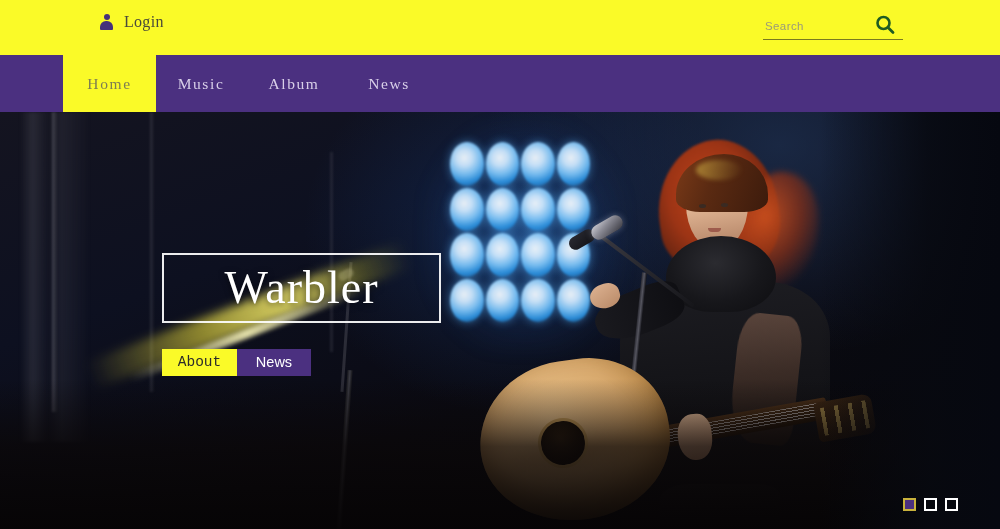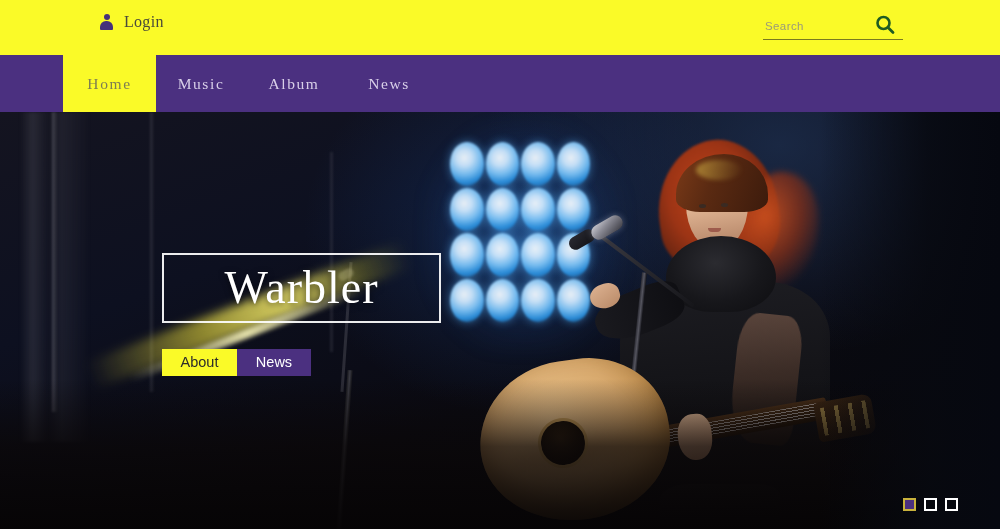--- a/index.html
+++ b/index.html
@@ -336,21 +336,21 @@
     font-size:13.5px; font-weight:bold; color:#fff;
     letter-spacing:4.1px;
     text-shadow:0 1px 4px rgba(0,0,0,.75);
   }
   .hero-btns { margin-top:26px; display:flex; }
   .btn {
     border:none; cursor:pointer; padding:0;
     font-family:"Liberation Sans", sans-serif;
     font-size:14.5px; height:27px; line-height:27px;
   }
-  .btn-about { width:75px; background:#fafa28; color:#2b2b2b; }
+  .btn-about { width:75px; background:#fafa28; color:#2b2b2b;font-family:Liberation Mono, monospace; }
   .btn-news  { width:74px; background:#4b3080; color:#fff; }
 
   
   .dots {
     position:absolute; right:42px; bottom:18px;
     display:flex; gap:8px; z-index:8;
   }
   .dot {
     width:13px; height:13px; cursor:pointer;
     border:2px solid #fff; background:transparent;

